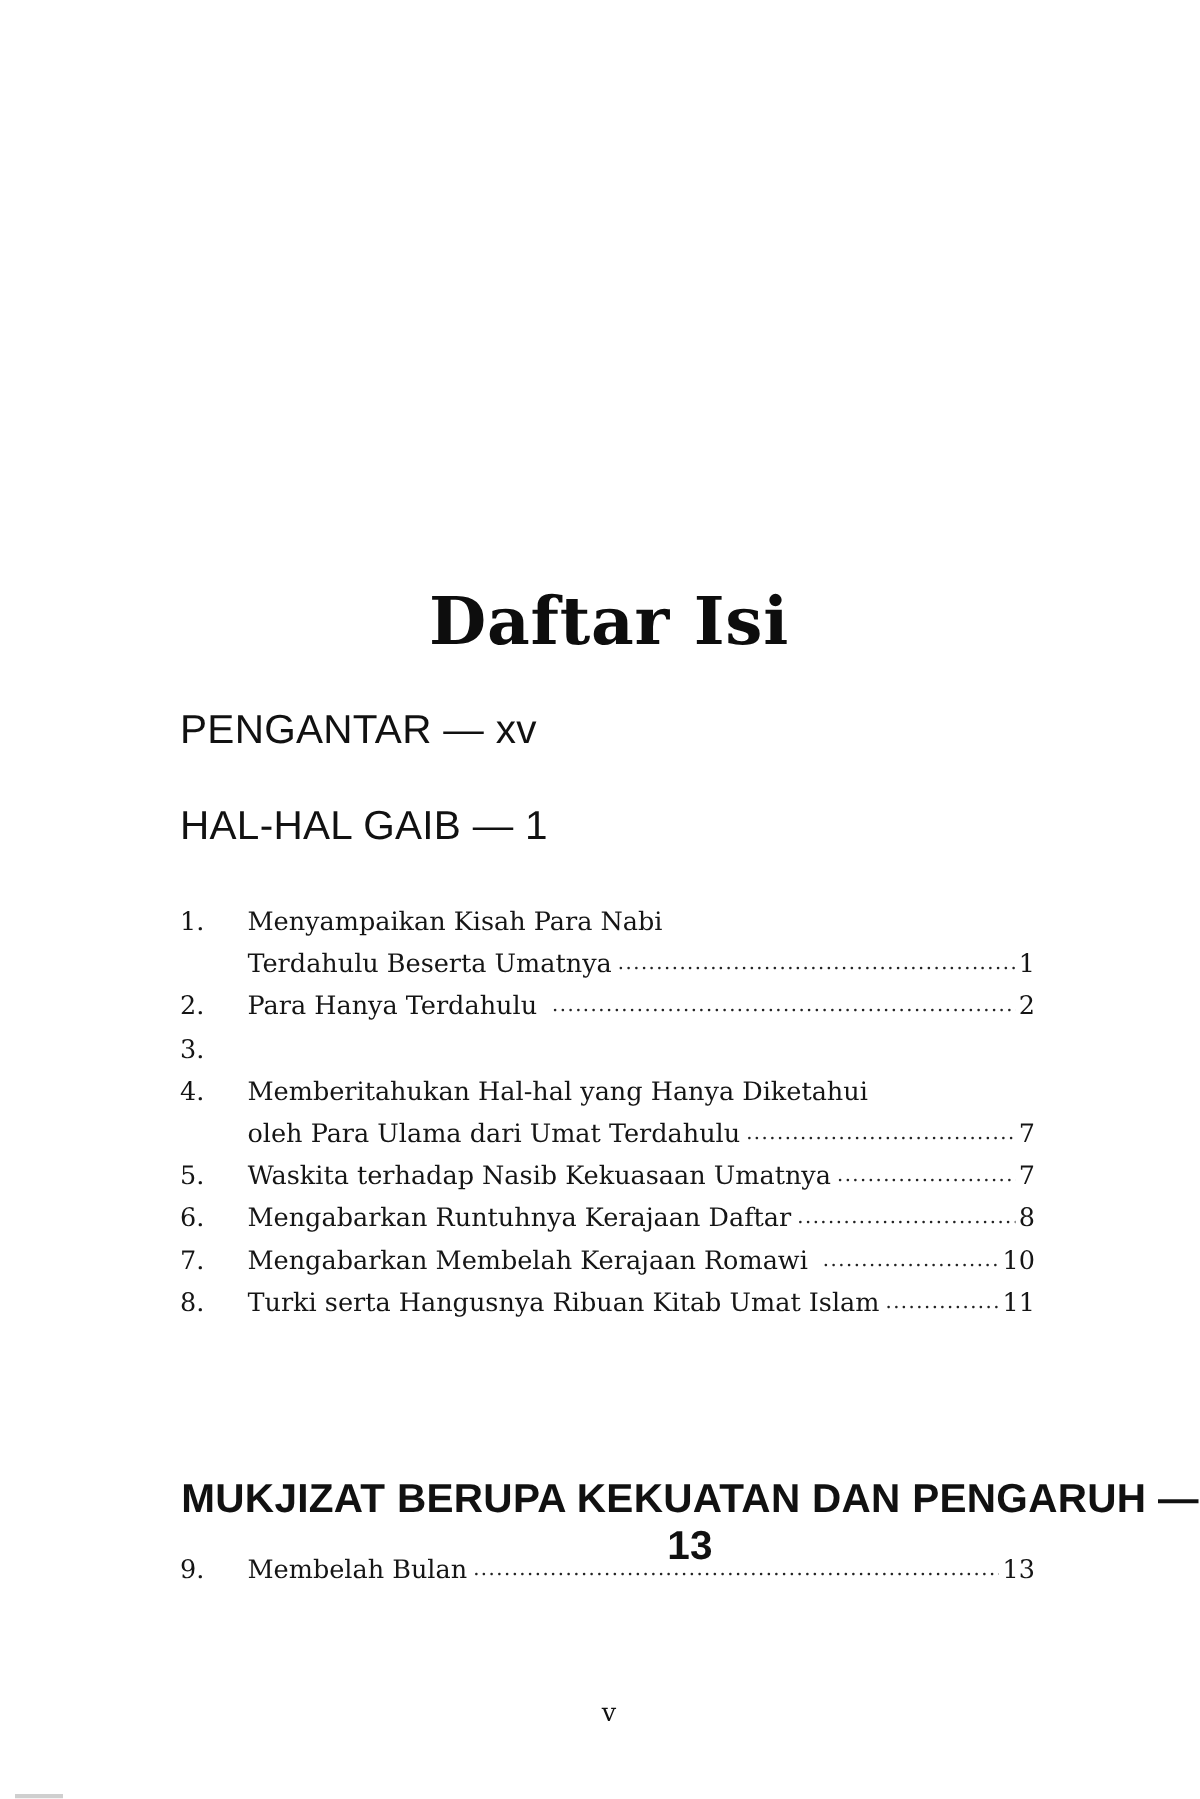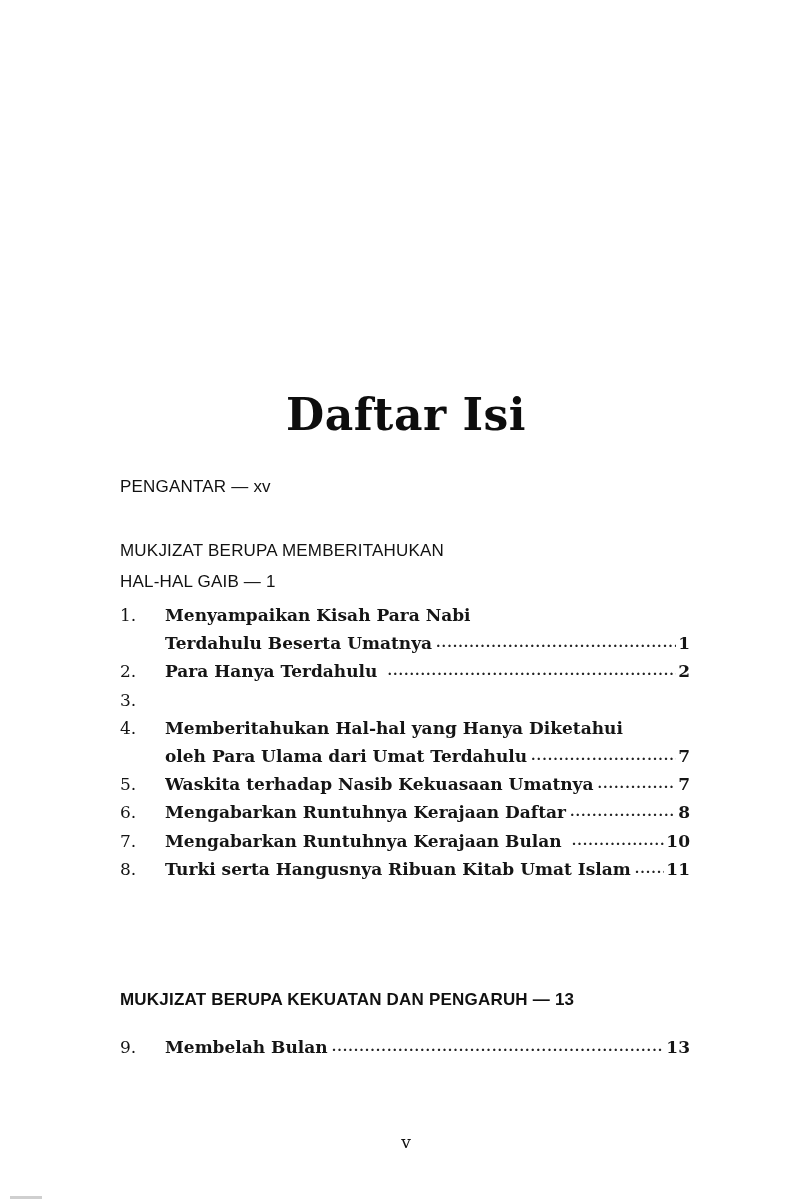--- a/index.html
+++ b/index.html
@@ -24,24 +24,25 @@
       font-weight: bold;
       font-size: 44px;
       line-height: 56px;
       letter-spacing: 0.5px;
       color: #0d0d0d;
     }
     .section-heading {
       position: absolute;
       left: 120px;
       font-family: "Liberation Sans", sans-serif;
-      font-size: 17px;
+      font-size: 27px;
       line-height: 31px;
       color: #111111;
       letter-spacing: 0.2px;
+      text-align: center;
     }
     .toc-list {
       position: absolute;
       left: 120px;
       width: 570px;
       font-family: "DejaVu Serif", serif;
       font-size: 17px;
       line-height: 28.2px;
       color: #151515;
     }
@@ -54,21 +55,20 @@
       flex: 0 0 45px;
     }
     .toc-body {
       flex: 1 1 auto;
       min-width: 0;
     }
     .toc-line {
       display: flex;
       white-space: nowrap;
       overflow: hidden;
-      font-weight: bold;
     }
     .toc-text {
       flex: 0 0 auto;
     }
     .toc-dots {
       flex: 1 1 auto;
       overflow: hidden;
       white-space: nowrap;
       letter-spacing: 1px;
       padding-left: 4px;
@@ -104,21 +104,20 @@
 </head>
 <body>
 
 <h1 class="page-title">Daftar Isi</h1>
 
 <div class="section-heading" style="top:471px;">
   <div>PENGANTAR — xv</div>
 </div>
 
 <div class="section-heading" style="top:535px;">
-  <div>MUKJIZAT BERUPA MEMBERITAHUKAN</div>
   <div>HAL-HAL GAIB — 1</div>
 </div>
 
 <div class="toc-list" style="top:601px;">
 
   <div class="toc-entry">
     <div class="toc-num">1.</div>
     <div class="toc-body">
       <div class="toc-line">
           <span class="toc-text">Menyampaikan Kisah Para Nabi</span>
@@ -181,21 +180,21 @@
         <span class="toc-dots"></span>
         <span class="toc-page">8</span>
       </div>
     </div>
   </div>
 
   <div class="toc-entry">
     <div class="toc-num">7.</div>
     <div class="toc-body">
       <div class="toc-line">
-        <span class="toc-text">Mengabarkan Runtuhnya Kerajaan Bulan</span>
+        <span class="toc-text">Mengabarkan Membelah Kerajaan Romawi</span>
         <span class="toc-dots" style="padding-left:10px;"></span>
         <span class="toc-page">10</span>
       </div>
     </div>
   </div>
 
   <div class="toc-entry">
     <div class="toc-num">8.</div>
     <div class="toc-body">
       <div class="toc-line">

